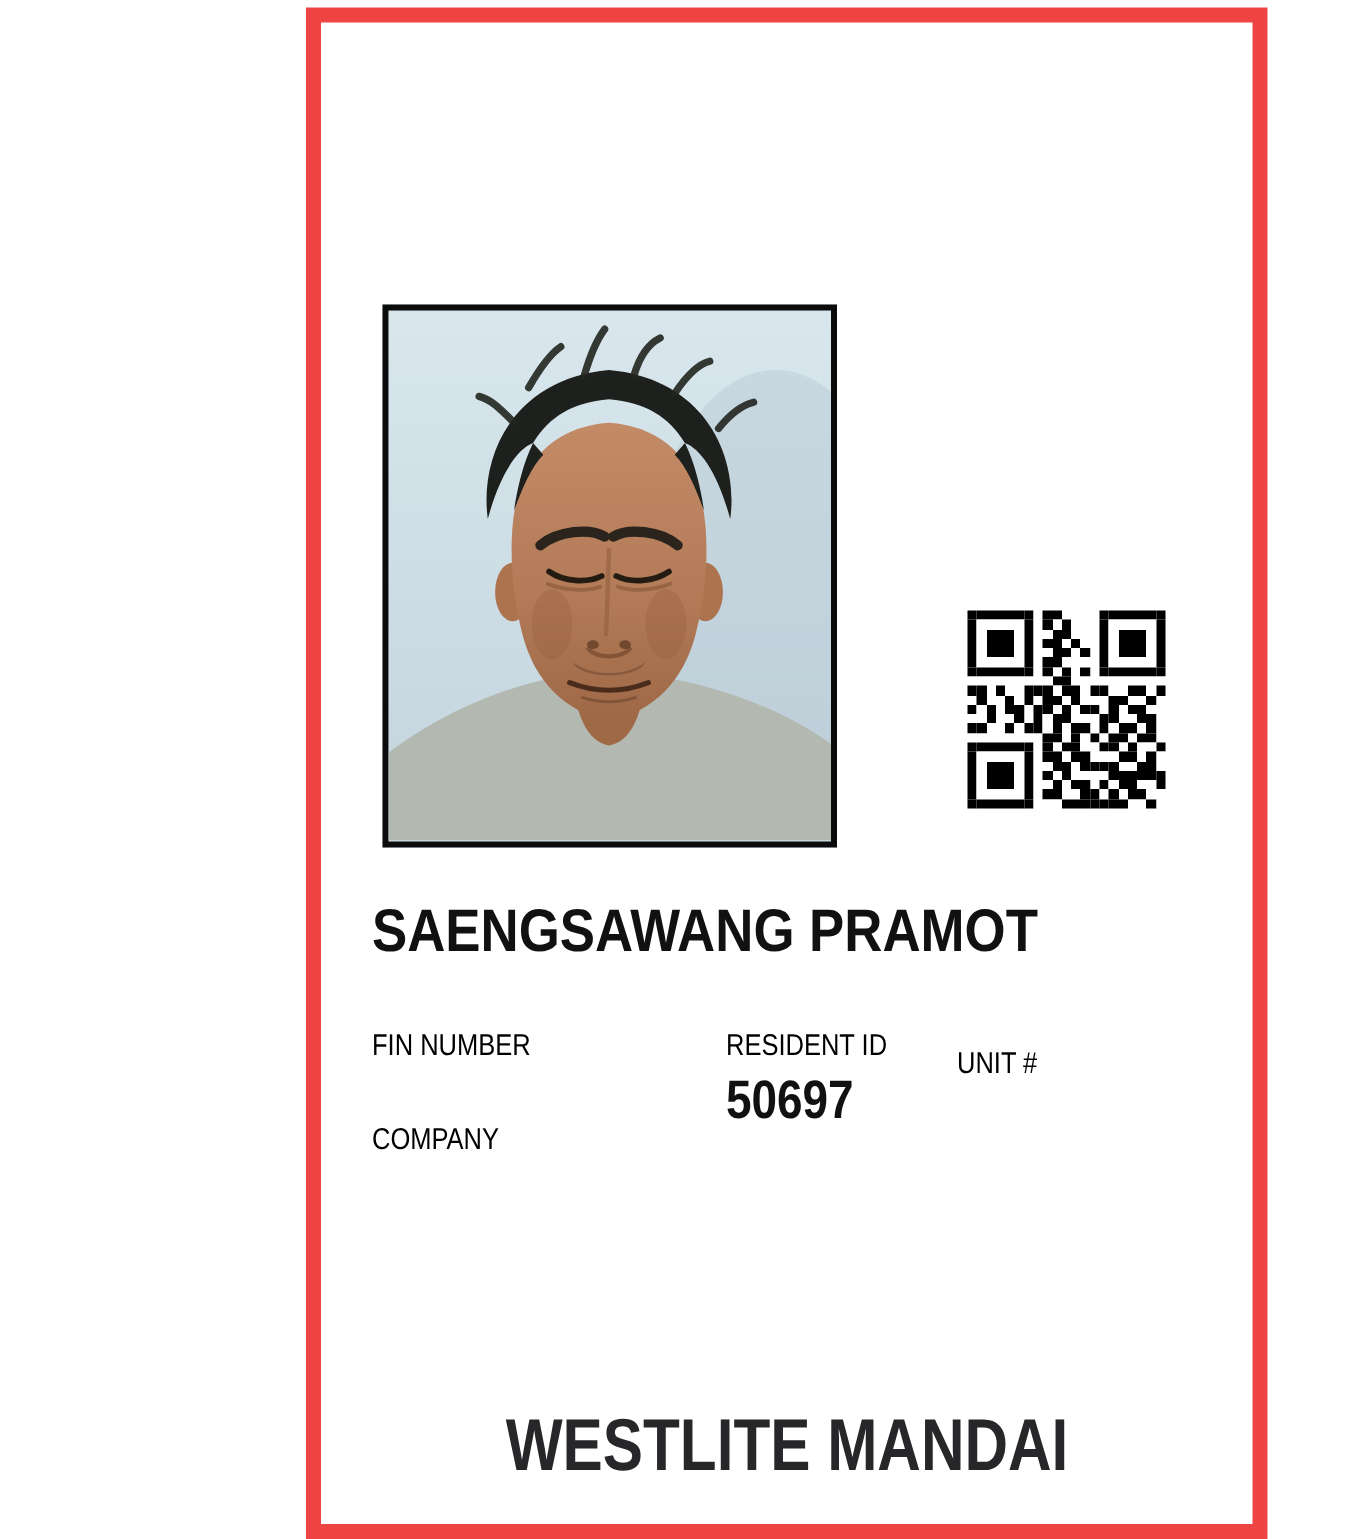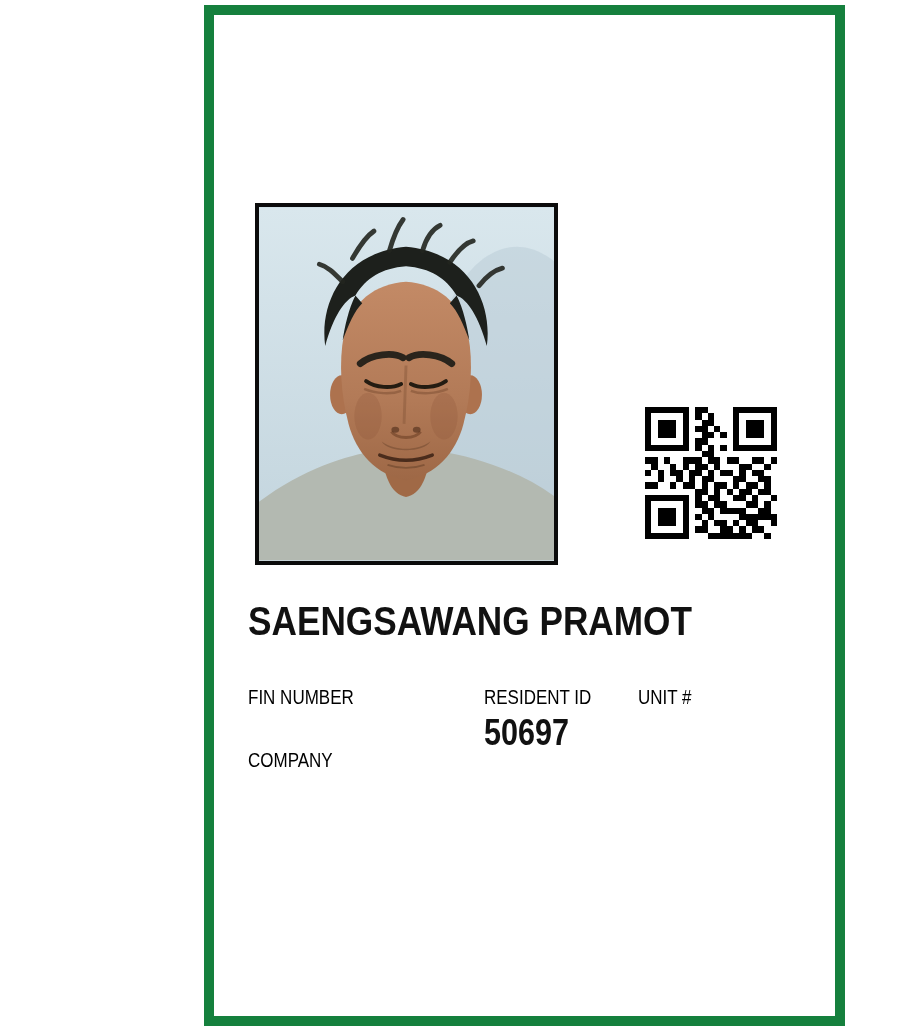--- a/index.html
+++ b/index.html
@@ -2,21 +2,21 @@
 <html><head>
 <meta charset="utf-8">
 <style>
   html,body{margin:0;padding:0;}
   body{
     width:900px;height:1026px;position:relative;background:#ffffff;overflow:hidden;
     font-family:"Liberation Sans",sans-serif;
   }
   .card{
     position:absolute;left:204px;top:5px;width:641px;height:1021px;
-    box-sizing:border-box;border:10px solid #15803d;background:#ffffff;
+    box-sizing:border-box;border:10px solid #ef4444;background:#ffffff;
   }
   .condensed{display:inline-block;transform-origin:0 0;white-space:nowrap;}
   .photo-frame{
     position:absolute;left:41px;top:188px;width:303px;height:362px;
     box-sizing:border-box;border:4px solid #0b0b0b;overflow:hidden;background:#cfdfe6;
   }
   .photo-frame svg{display:block;width:100%;height:100%;}
   .qr{
     position:absolute;left:431px;top:392px;width:132px;height:132px;
     display:grid;grid-template-columns:repeat(21,1fr);grid-template-rows:repeat(21,1fr);
@@ -31,21 +31,21 @@
   }
   .name .condensed{transform:scaleX(0.88);}
   .label{
     position:absolute;font-size:20px;font-weight:normal;color:#000000;
   }
   .label .condensed{transform:scaleX(0.85);}
   .value{
     position:absolute;font-size:36px;font-weight:bold;color:#111111;
   }
   .value .condensed{transform:scaleX(0.85);}
-  .col1{left:34px;} .col2{left:236px;margin-left:34px;} .col3{left:424px;}
+  .col1{left:34px;} .col2{left:236px;margin-left:34px;} .col3{left:424px;margin-top:12px;}
   .row-label{top:671px;} .row-value{top:697px;}
   .company-label{top:718px;margin-top:16px;}
   .company-value{top:788px;font-size:28px;}
   .company-value .condensed{transform:scaleX(0.82);}
   .footer{
     position:absolute;left:0;right:0;top:921px;text-align:center;
     font-size:49px;font-weight:bold;color:#27272a;
   }
   .footer .condensed{transform:scaleX(0.82);transform-origin:50% 0;}
 </style>
@@ -568,14 +568,17 @@
   </div>
 
   <div class="value col2 row-value">
     <span class="condensed">50697</span>
   </div>
 
   <div class="label col1 company-label">
     <span class="condensed">COMPANY</span>
   </div>
 
+  <div class="footer">
+    <span class="condensed">WESTLITE MANDAI</span>
+  </div>
 
 </div>
 
 </body></html>

